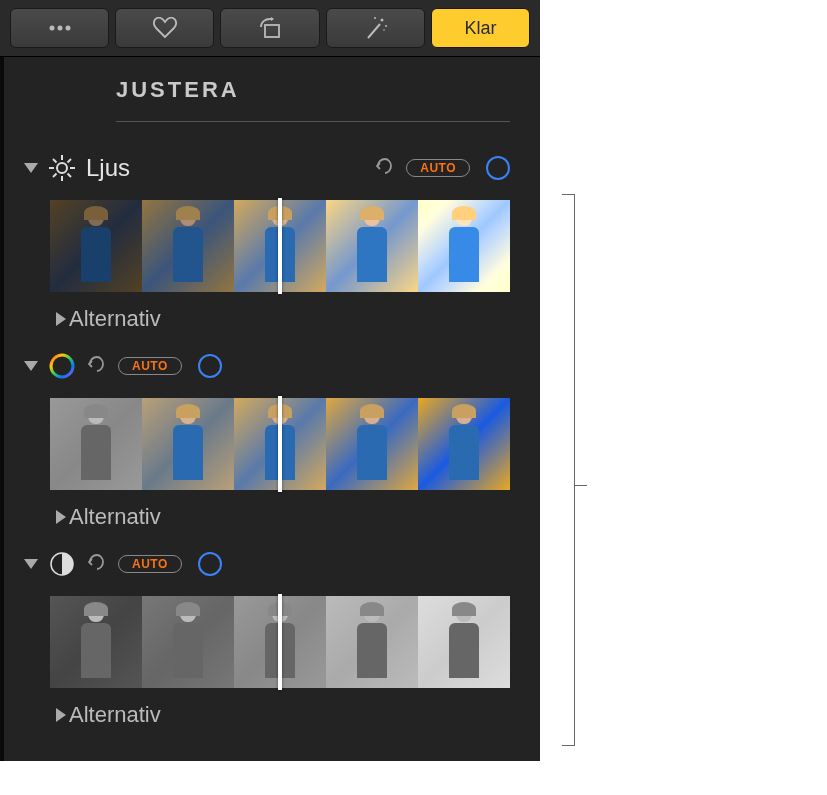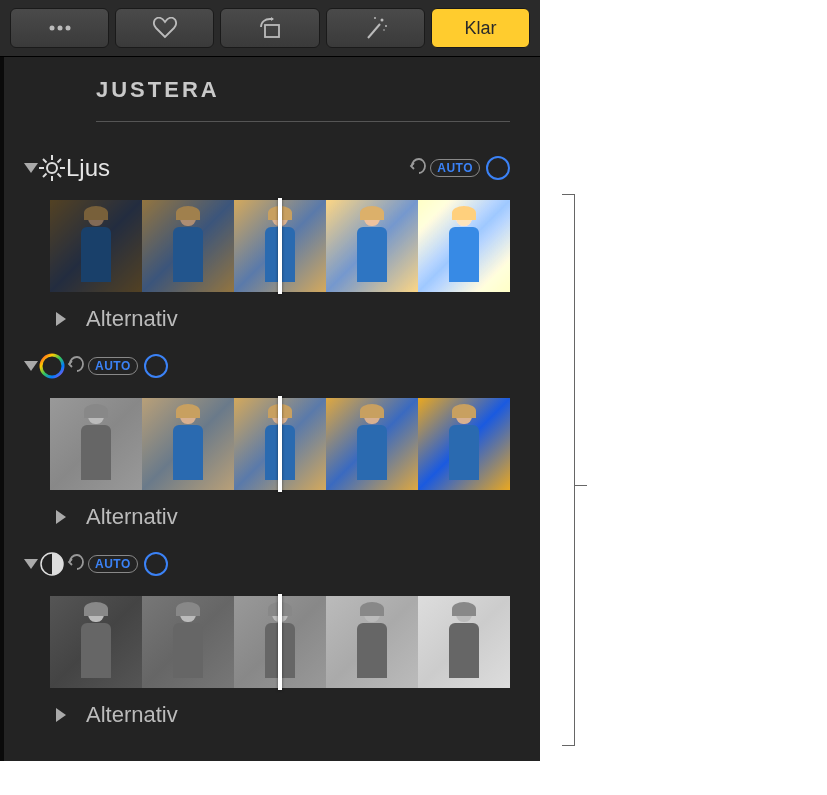--- a/index.html
+++ b/index.html
@@ -42,37 +42,38 @@
       background: #ffcc2e;
       color: #2a2a2a;
       font-weight: 500;
       font-size: 18px;
     }
     .content {
       padding: 20px 30px 15px 20px;
       border-left: 4px solid #0a0a0a;
     }
     .section-title-wrap {
-      margin-left: 72px;
+      margin-left: 92px;
       margin-bottom: 30px;
     }
     .section-title {
       color: #c9c9c9;
       font-size: 22px;
       font-weight: 600;
       letter-spacing: 3px;
       padding-bottom: 18px;
       border-bottom: 1px solid #555;
     }
     .adj-section {
       margin-bottom: 18px;
     }
     .adj-header {
       display: flex;
       align-items: center;
+      gap: 10px;
       padding: 2px 0;
     }
     .disclosure {
       width: 0;
       height: 0;
       cursor: pointer;
     }
     .disclosure.down {
       border-left: 7px solid transparent;
       border-right: 7px solid transparent;
@@ -97,23 +98,23 @@
       flex: 1;
     }
     .reset-btn {
       color: #999;
       cursor: pointer;
       font-size: 20px;
       margin-right: 4px;
     }
     .auto-btn {
       border: 1.5px solid #888;
-      color: #3b82f6;
+      color: #f97316;
       border-radius: 11px;
-      padding: 1px 6px;
+      padding: 1px 13px;
       font-size: 12px;
       font-weight: 600;
       letter-spacing: 0.5px;
       cursor: pointer;
     }
     .circle-indicator {
       width: 24px;
       height: 24px;
       border: 2.5px solid #3b82f6;
       border-radius: 50%;
@@ -188,21 +189,21 @@
       bottom: -2px;
       width: 4px;
       background: #fff;
       left: 50%;
       transform: translateX(-50%);
       box-shadow: 0 0 3px rgba(0,0,0,0.5);
     }
     .options-row {
       display: flex;
       align-items: center;
-      gap: 20px;
+      gap: 3px;
       margin-left: 28px;
       margin-top: 14px;
       cursor: pointer;
     }
     .options-label {
       color: #bbb;
       font-size: 22px;
     }
     .callout-bracket {
       position: absolute;

